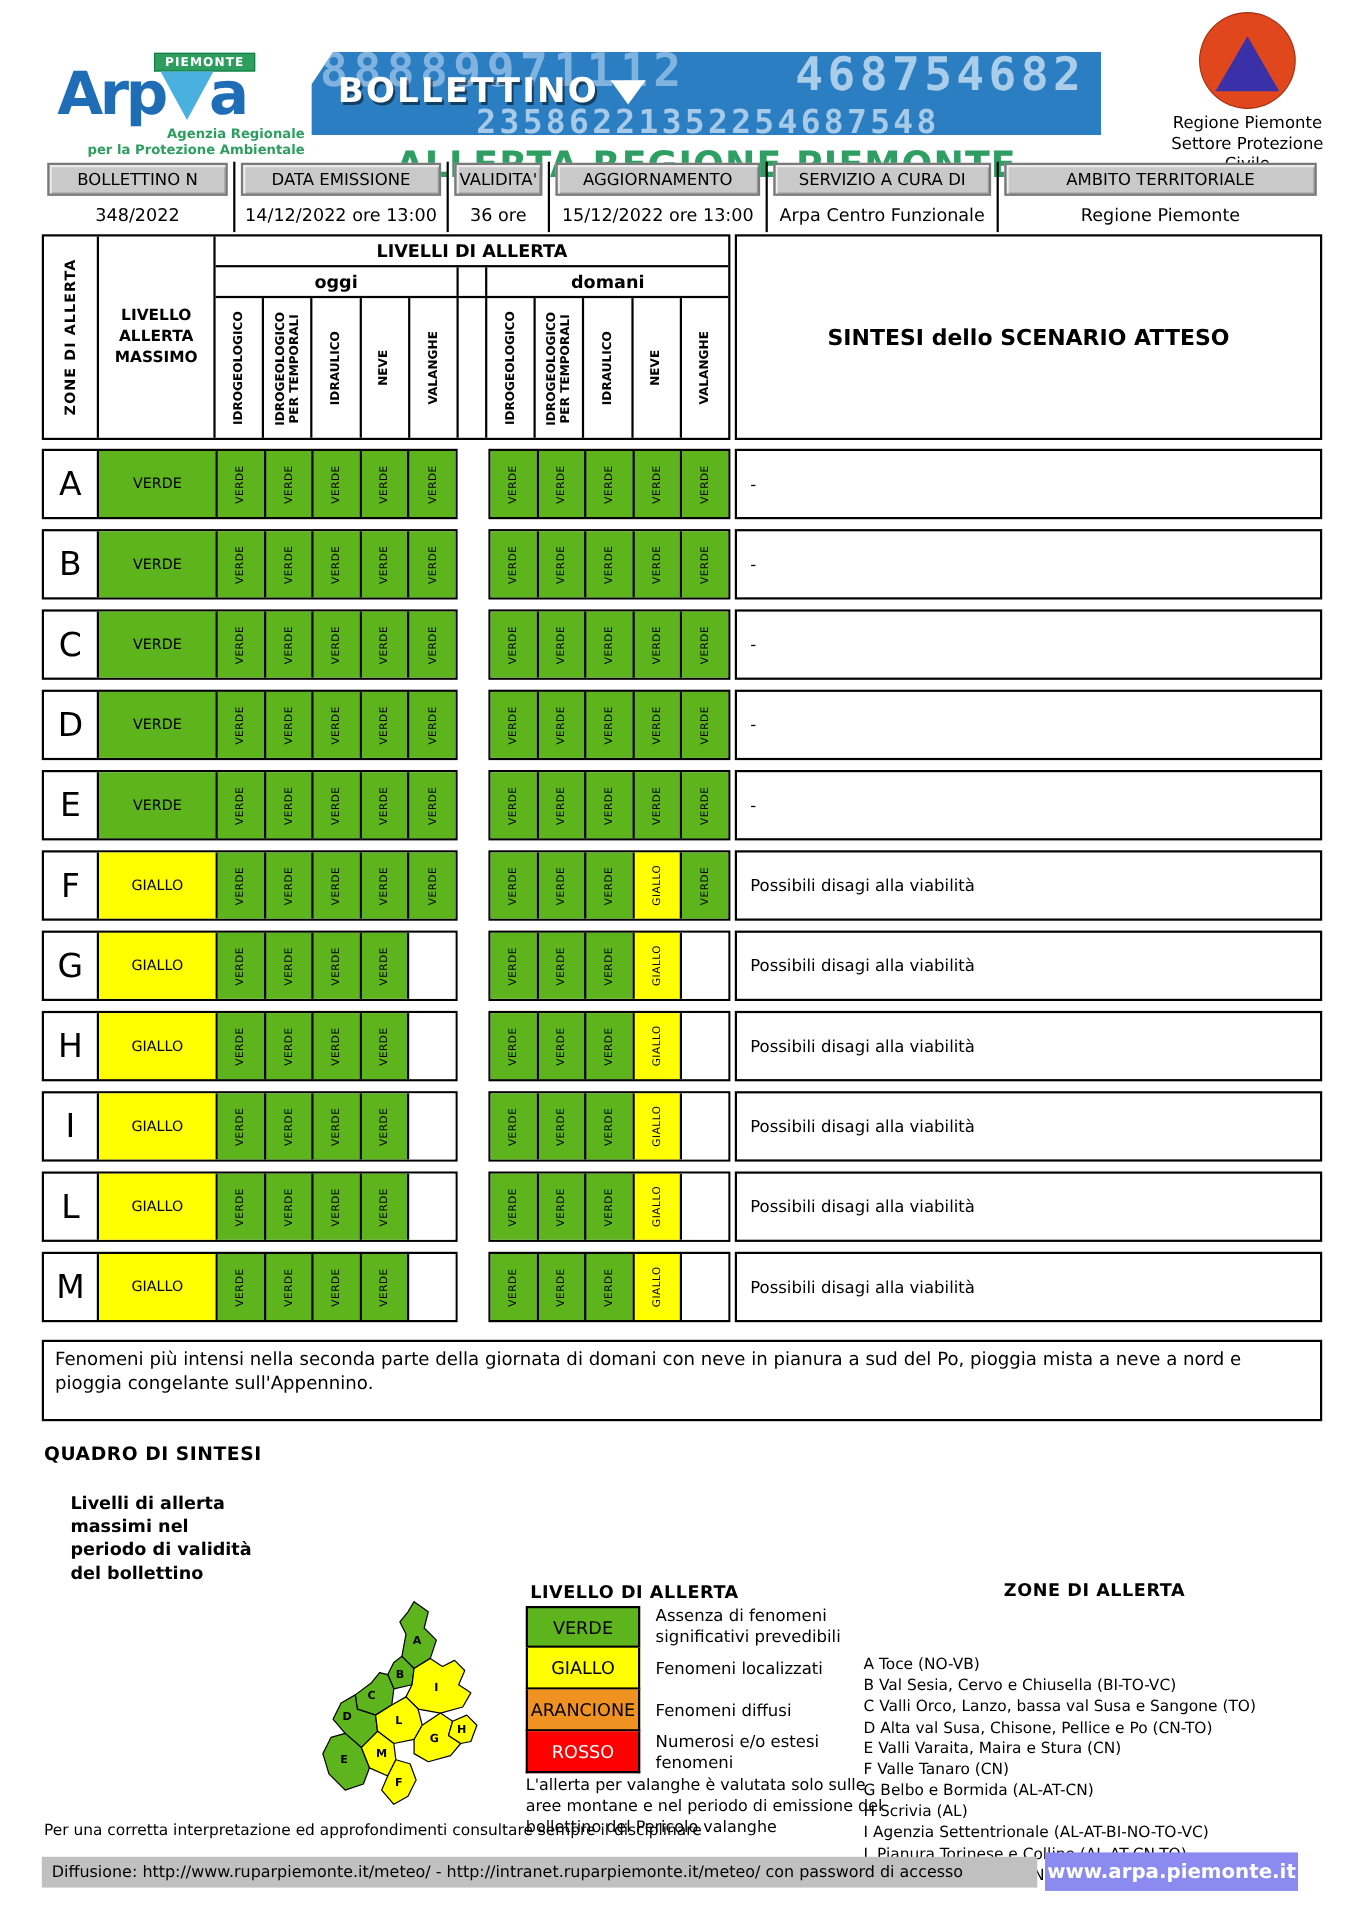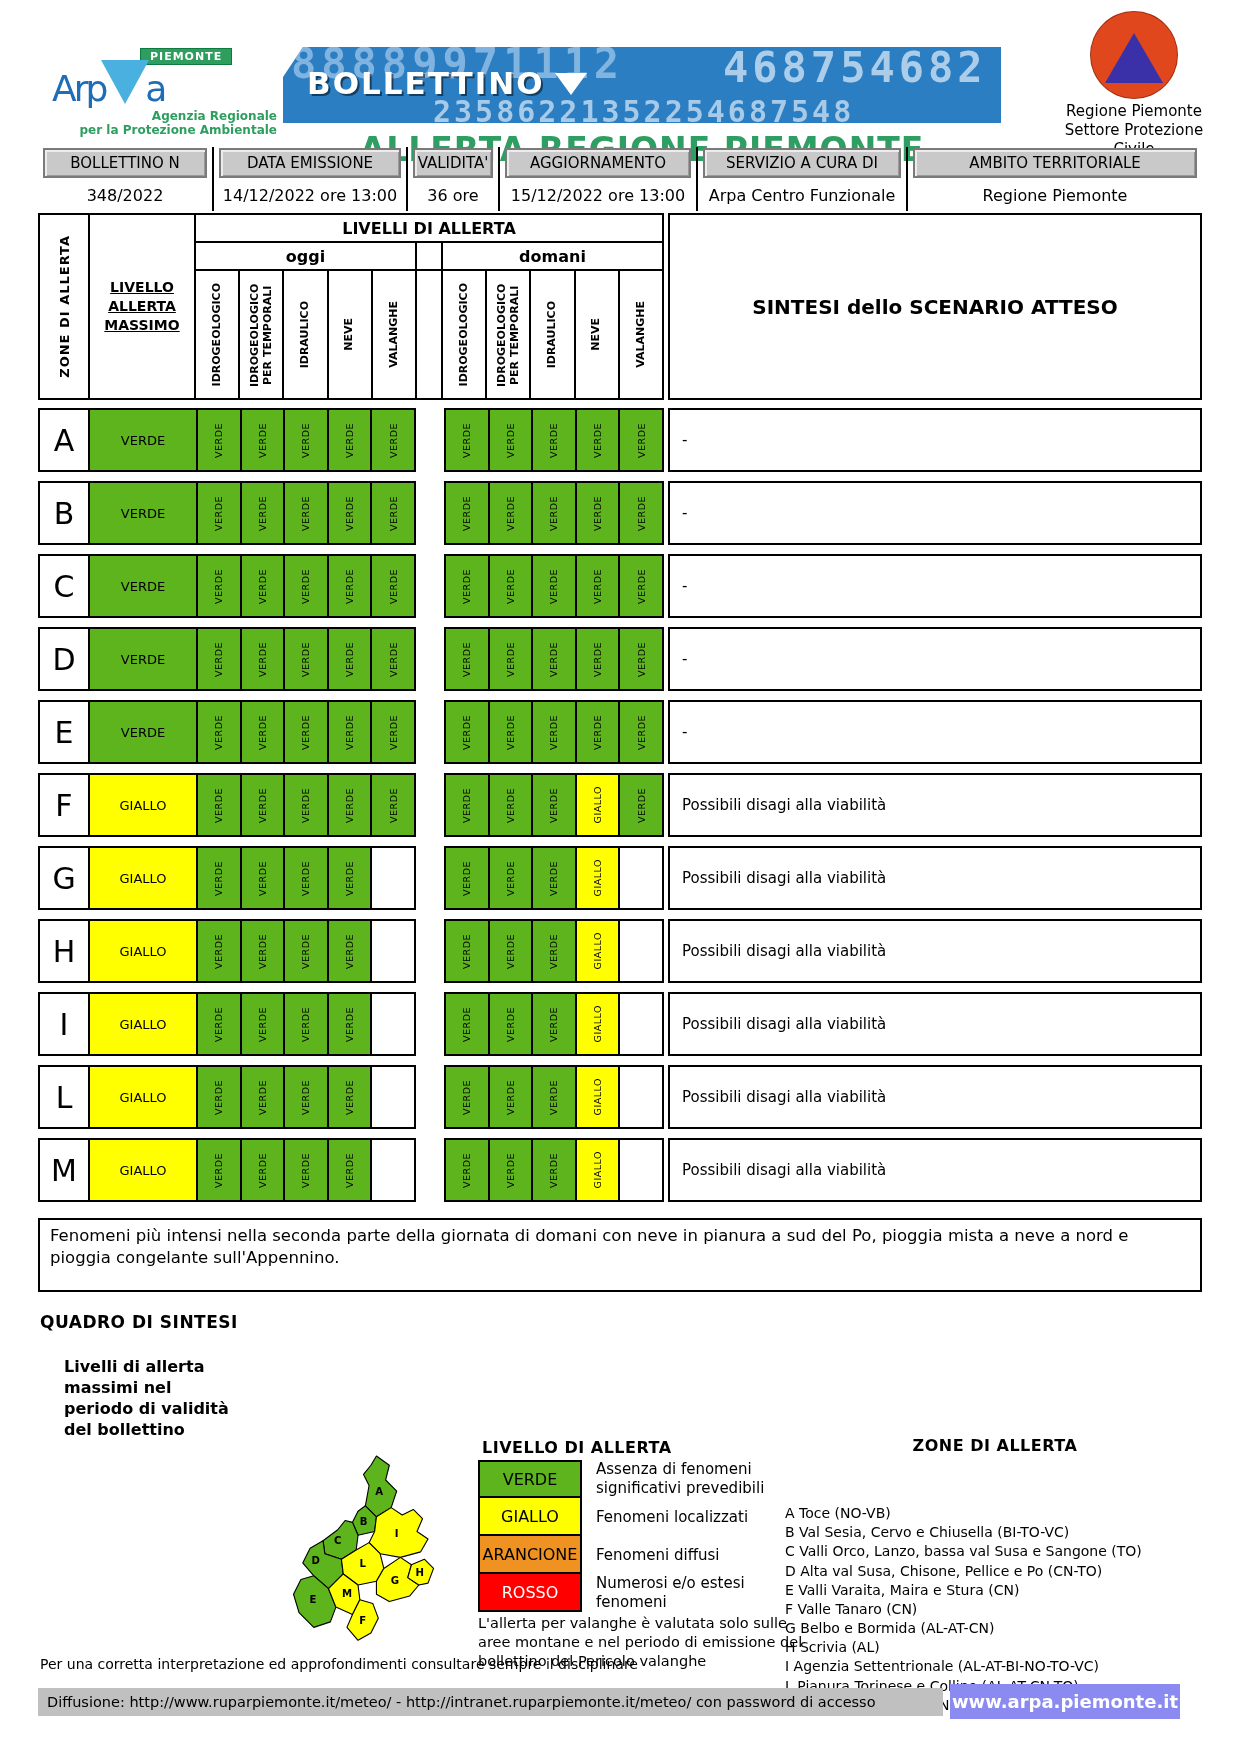--- a/index.html
+++ b/index.html
@@ -3,21 +3,21 @@
 <meta charset="utf-8">
 <style>
   html,body{margin:0;padding:0;}
   body{width:1240px;height:1755px;background:#fff;font-family:"DejaVu Sans",sans-serif;color:#000;overflow:hidden;}
   #doc{position:relative;width:1240px;height:1755px;background:#fff;}
   .vtext{writing-mode:vertical-rl;transform:rotate(180deg);}
 
   
   .arpa{position:absolute;left:52px;top:60px;width:225px;}
   .arpa-row{position:relative;display:flex;align-items:flex-end;}
-  .arpa-name{font-size:36px;font-weight:normal;color:#1e6db6;letter-spacing:-3px;line-height:0.95;}
+  .arpa-name{font-size:54px;font-weight:bold;color:#1e6db6;letter-spacing:-3px;line-height:0.95;}
   .arpa-tri{width:0;height:0;border-left:24px solid transparent;border-right:24px solid transparent;border-top:44px solid #4ab0e0;margin:0 -4px 2px -4px;position:relative;}
   .arpa-badge{position:absolute;left:88px;top:-12px;background:#2e9e5f;color:#fff;font-weight:bold;font-size:11px;padding:1px 9px;border:1px solid #0d7a40;letter-spacing:1px;}
   .arpa-sub{color:#2e9e5f;font-weight:bold;font-size:12px;text-align:right;margin-top:3px;line-height:1.2;}
 
   .banner{position:absolute;left:283px;top:47px;width:718px;height:76px;background:#2b7ec2;clip-path:polygon(20px 0,100% 0,100% 100%,0 100%,0 30px);overflow:hidden;}
   .digits{font-family:"DejaVu Sans Mono",monospace;font-weight:bold;white-space:nowrap;position:absolute;}
   .dt{top:-8px;left:8px;font-size:42px;color:#9fc6ea;opacity:.75;letter-spacing:5px;}
   .dtr{top:-4px;left:440px;font-size:42px;color:#b9d6ef;opacity:.9;letter-spacing:4px;position:absolute;}
   .db{bottom:-6px;left:150px;font-size:30px;color:#bcd7ef;opacity:.85;letter-spacing:3px;}
   .bollettino{position:absolute;left:24px;top:18px;font-size:31px;font-weight:bold;color:#fff;letter-spacing:2px;text-shadow:2px 2px 0 rgba(0,0,0,.5);display:flex;align-items:flex-start;}
@@ -35,21 +35,21 @@
   .ig + .ig{border-left:2px solid #000;}
   .ig-label{margin:1px 5px;background:#c9c9c9;border:2px solid #7a7a7a;box-shadow:inset 2px 2px 0 #ececec, inset -1px -1px 0 #9a9a9a;text-align:center;font-size:15px;padding:4px 2px;white-space:nowrap;overflow:hidden;}
   .ig-value{flex:1;display:flex;align-items:center;justify-content:center;font-size:16px;white-space:nowrap;}
 
   
   .tbl{position:absolute;left:38px;top:213px;width:1164px;}
   .thead{display:flex;height:187px;margin-bottom:8px;}
   .hbox-a{width:626px;border:2px solid #000;display:flex;box-sizing:border-box;}
   .zone-col{width:48px;border-right:2px solid #000;display:flex;align-items:center;justify-content:center;}
   .zone-col .vtext{font-weight:bold;font-size:13px;letter-spacing:1px;}
-  .max-col{width:106px;border-right:2px solid #000;display:flex;align-items:center;justify-content:center;text-align:center;font-weight:bold;font-size:14px;line-height:1.35;padding:0 10px;box-sizing:border-box;text-decoration:underline;}
+  .max-col{width:106px;border-right:2px solid #000;display:flex;align-items:center;justify-content:center;text-align:center;font-weight:bold;font-size:14px;line-height:1.35;padding:0 10px;box-sizing:border-box;}
   .lv-group{flex:1;display:flex;flex-direction:column;}
   .lv-title{height:28px;border-bottom:2px solid #000;display:flex;align-items:center;justify-content:center;font-weight:bold;font-size:16px;box-sizing:border-box;}
   .lv-days{height:28px;border-bottom:2px solid #000;display:flex;box-sizing:border-box;}
   .day{flex:1;display:flex;align-items:center;justify-content:center;font-weight:bold;font-size:16px;}
   .mid-gap{width:28px;border-left:2px solid #000;border-right:2px solid #000;box-sizing:border-box;}
   .lv-cols{flex:1;display:flex;}
   .hz-block{flex:1;display:flex;}
   .hlabel{flex:1;display:flex;align-items:center;justify-content:center;overflow:hidden;}
   .hlabel + .hlabel{border-left:2px solid #000;}
   .hl-v{font-weight:bold;font-size:11px;line-height:1.15;max-height:126px;text-align:center;}

